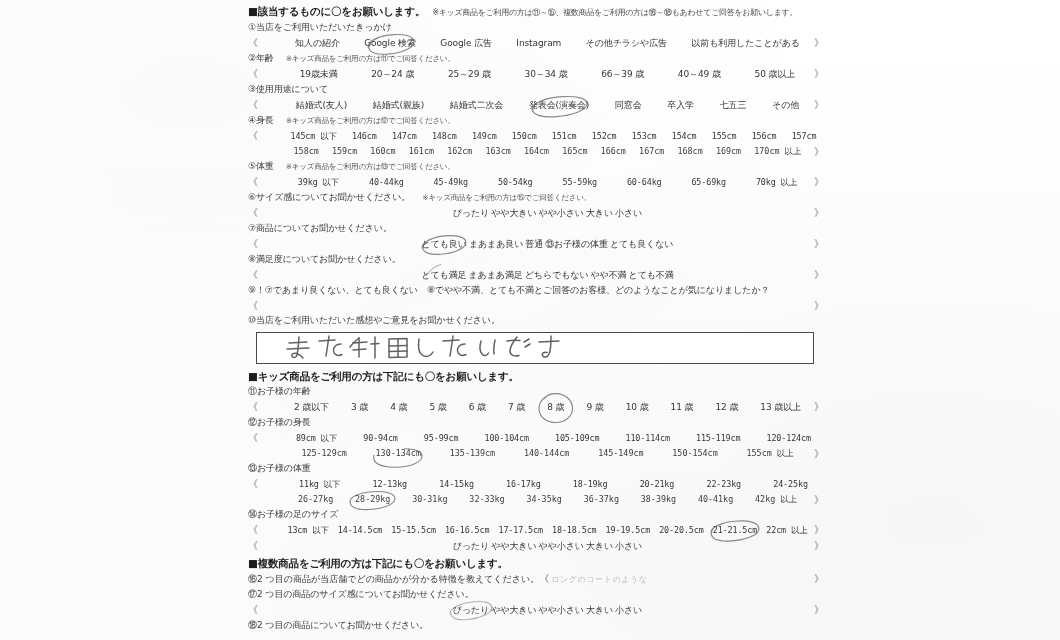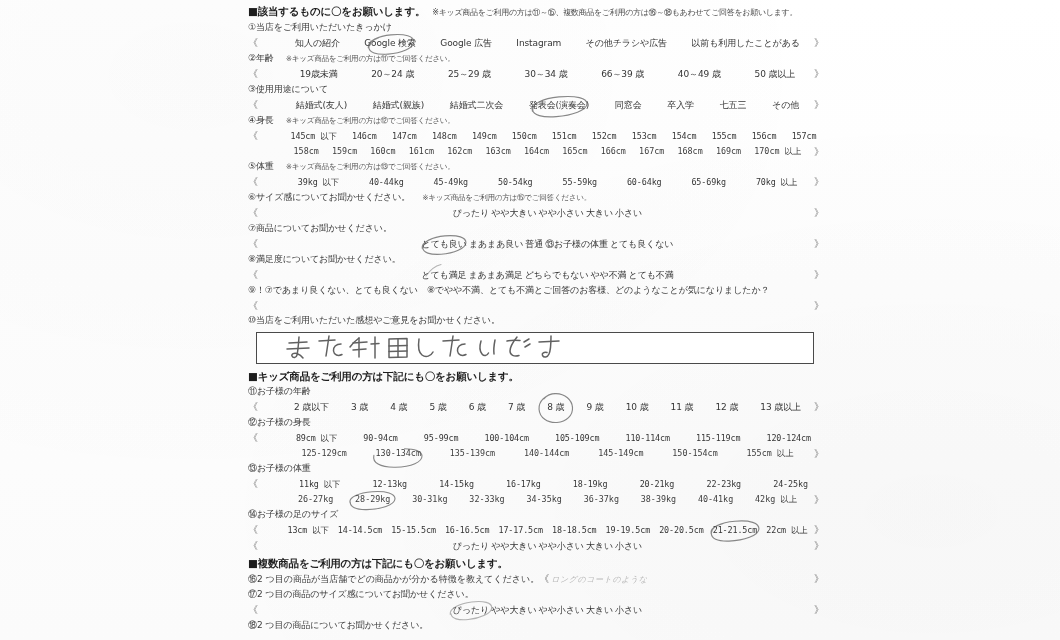--- a/index.html
+++ b/index.html
@@ -168,21 +168,20 @@
     color: #3a3a3a;
     white-space: nowrap;
   }
   .free-line .filler { flex: 1 1 auto; }
 
   .inline-free {
     position: relative;
     display: inline-flex;
     align-items: baseline;
     color: #8d8d8d;
-    font-style: italic;
   }
   .faint {
     color: #b9b9b9;
     font-size: 8px;
     letter-spacing: 0.6px;
   }
 
   .spacer-2 { height: 2px; }
 </style>
 </head>

